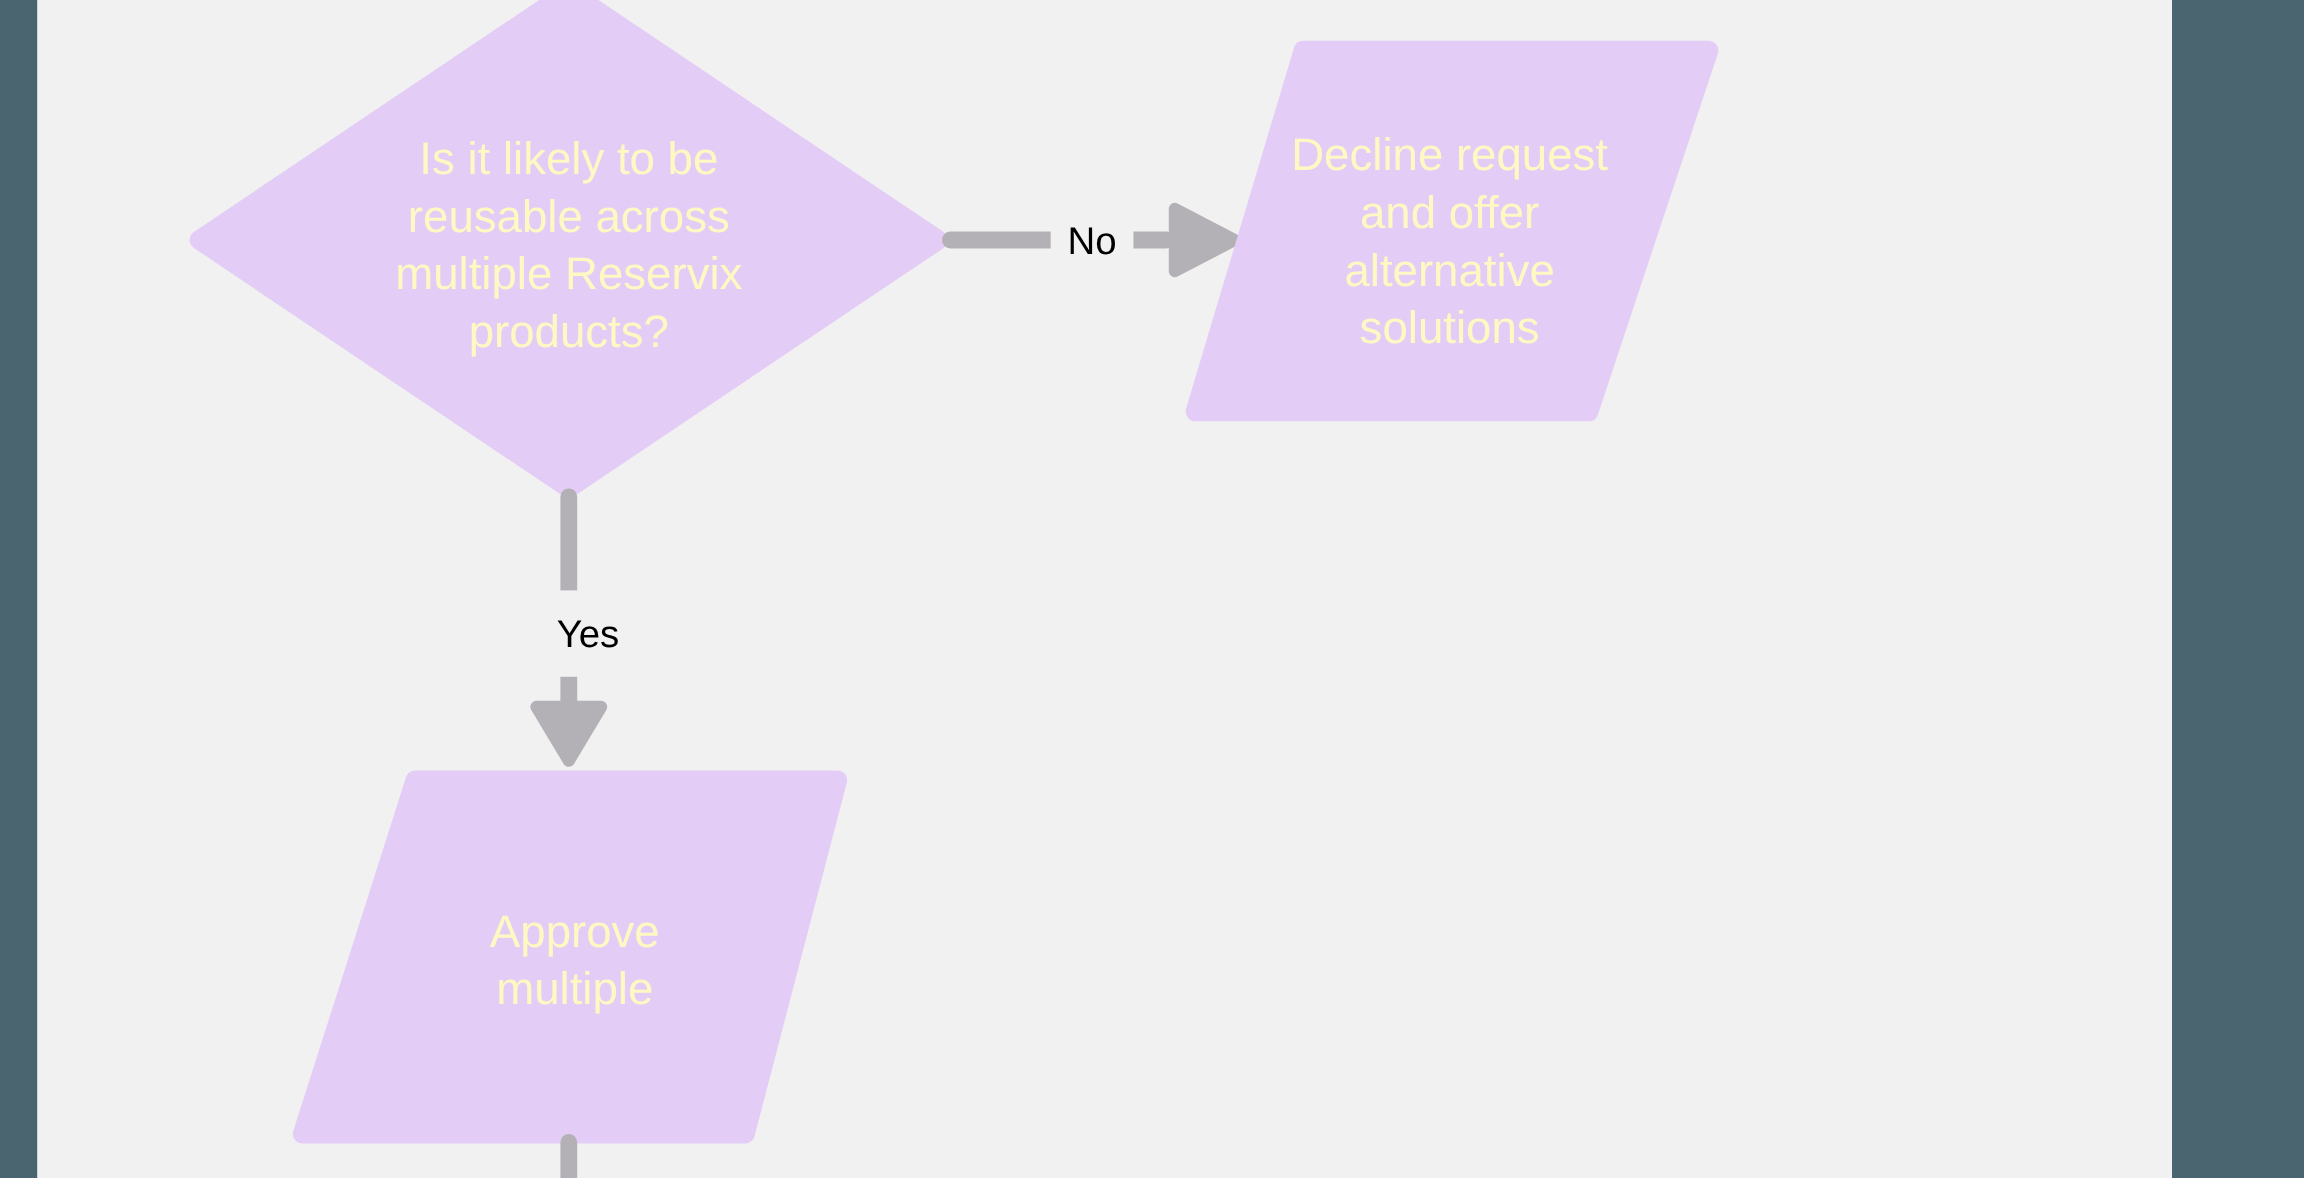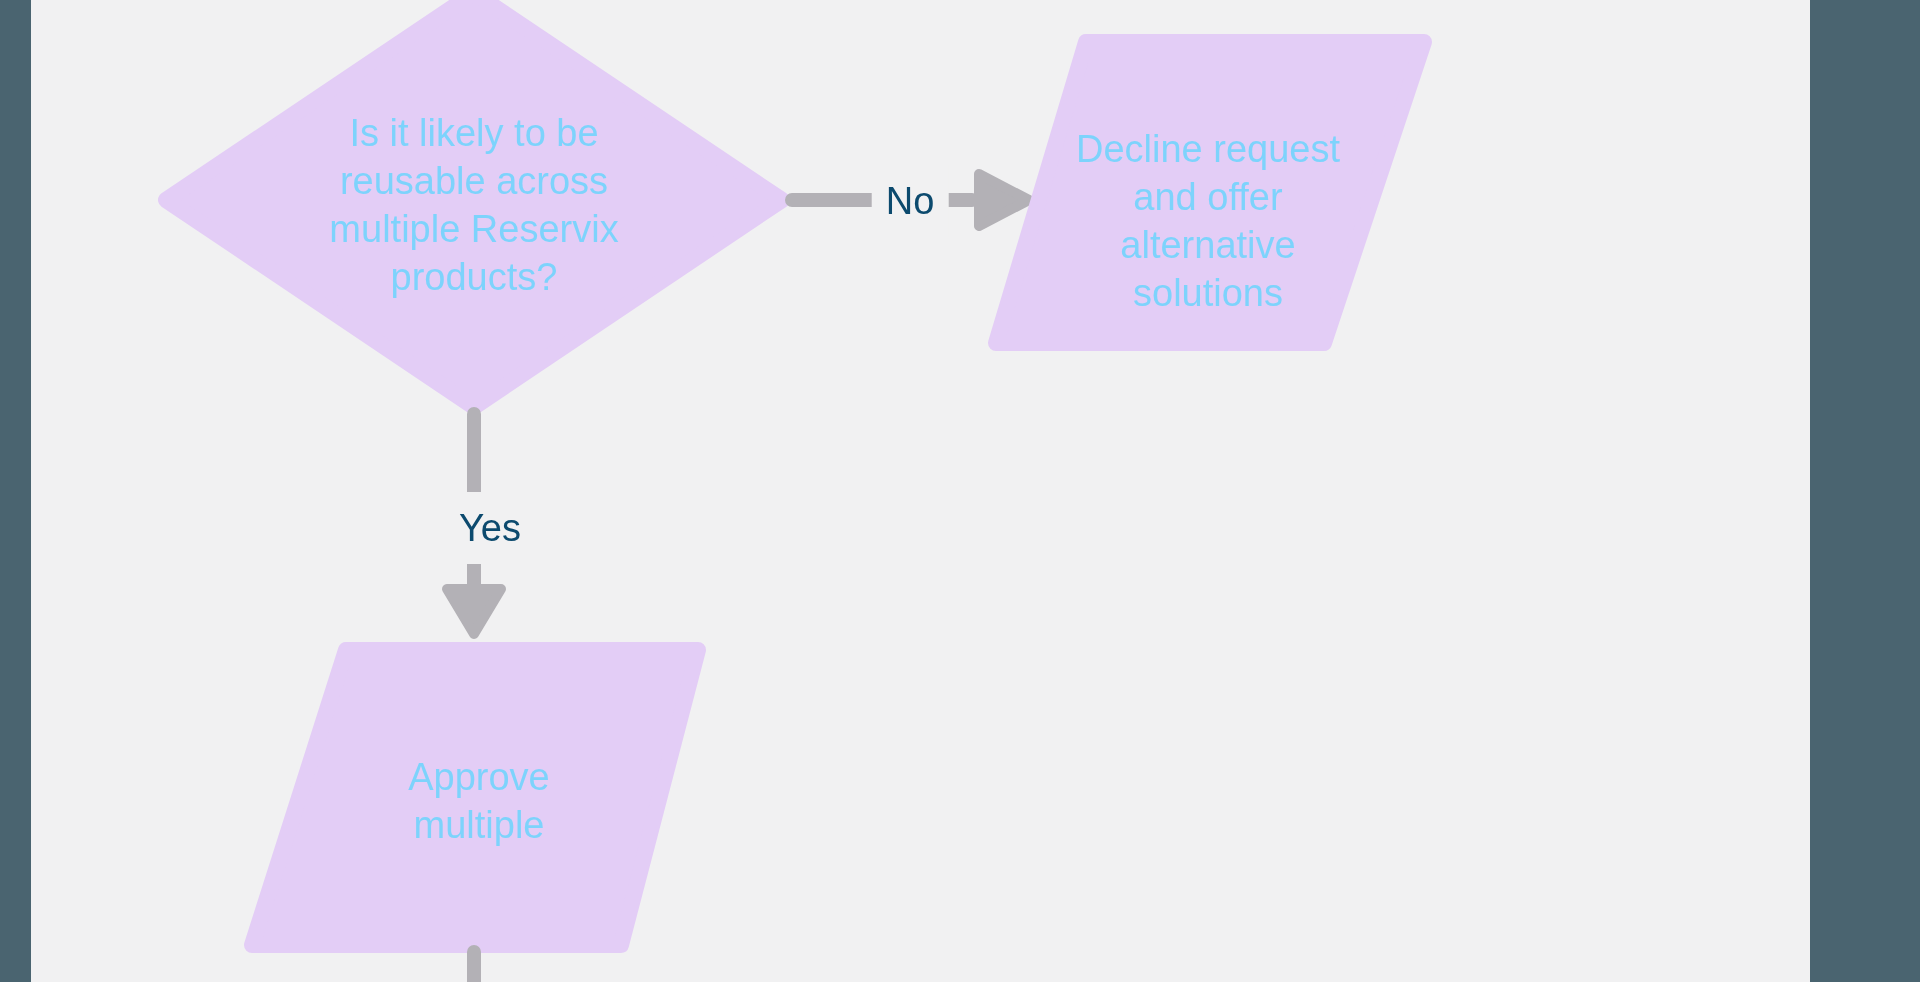--- a/index.html
+++ b/index.html
@@ -19,33 +19,33 @@
 
   svg.diagram {
     position: absolute;
     left: 0; top: 0;
     width: 1920px; height: 982px;
     display: block;
   }
 
   .node-text {
     position: absolute;
-    color: #7dd3fc;
+    color: #fef9c3;
     font-size: 38px;
     line-height: 48px;
     text-align: center;
     white-space: pre-line;
     z-index: 3;
   }
   .edge-label {
     position: absolute;
     transform: translate(-50%, -50%);
     background: #f1f1f2;
-    color: #0c4a6e;
-    font-size: 38px;
+    color: #000000;
+    font-size: 32px;
     line-height: 44px;
     padding: 14px 14px;
     text-align: left;
     z-index: 3;
   }
 </style>
 </head>
 <body>
 
 <div class="canvas"></div>
@@ -65,21 +65,21 @@
   <path d="M 346 650 L 698 650 L 621 945 L 252 945 Z" fill="#e3cdf6" stroke="#e3cdf6" stroke-width="16" stroke-linejoin="round"></path>
 
   <line x1="474" y1="952" x2="474" y2="988" stroke="#b3b1b6" stroke-width="14" stroke-linecap="round"></line>
 </svg>
 
 <div class="node-text" style="left:274px; top:109px; width:400px;">Is it likely to be
 reusable across
 multiple Reservix
 products?</div>
 
-<div class="node-text" style="left:1008px; top:106px; width:400px;margin-top:19px;">Decline request
+<div class="node-text" style="left:1008px; top:106px; width:400px;">Decline request
 and offer
 alternative
 solutions</div>
 
 <div class="node-text" style="left:279px; top:753px; width:400px;">Approve
 multiple</div>
 
 <div class="edge-label" style="left:910px; top:201px;">No</div>
 
 <div class="edge-label" style="left:490px; top:528px;">Yes</div>

